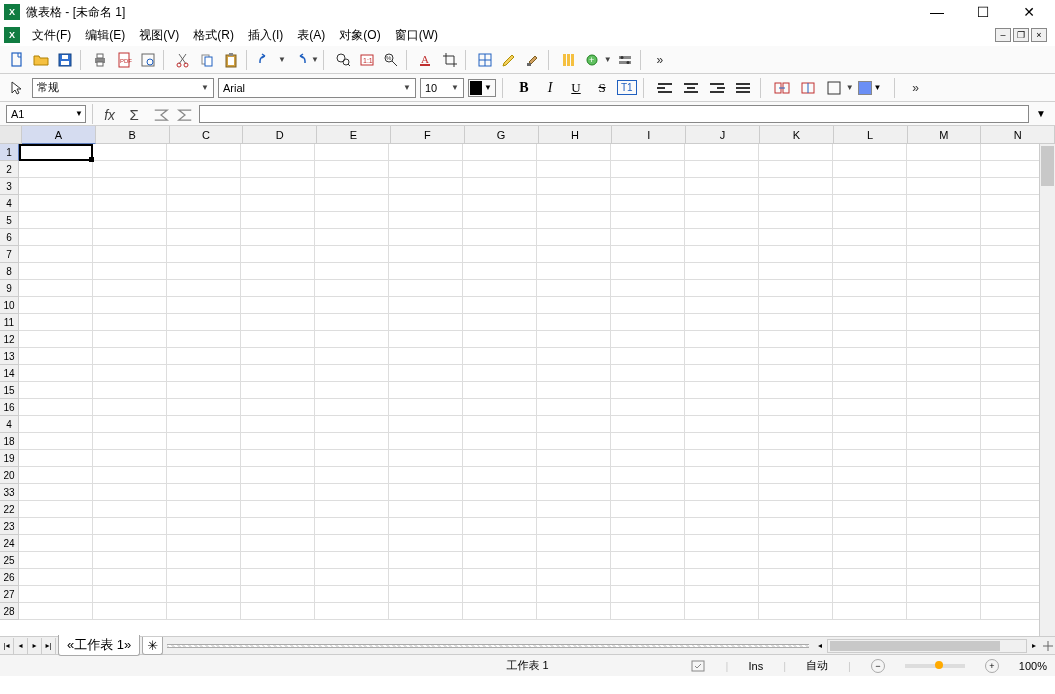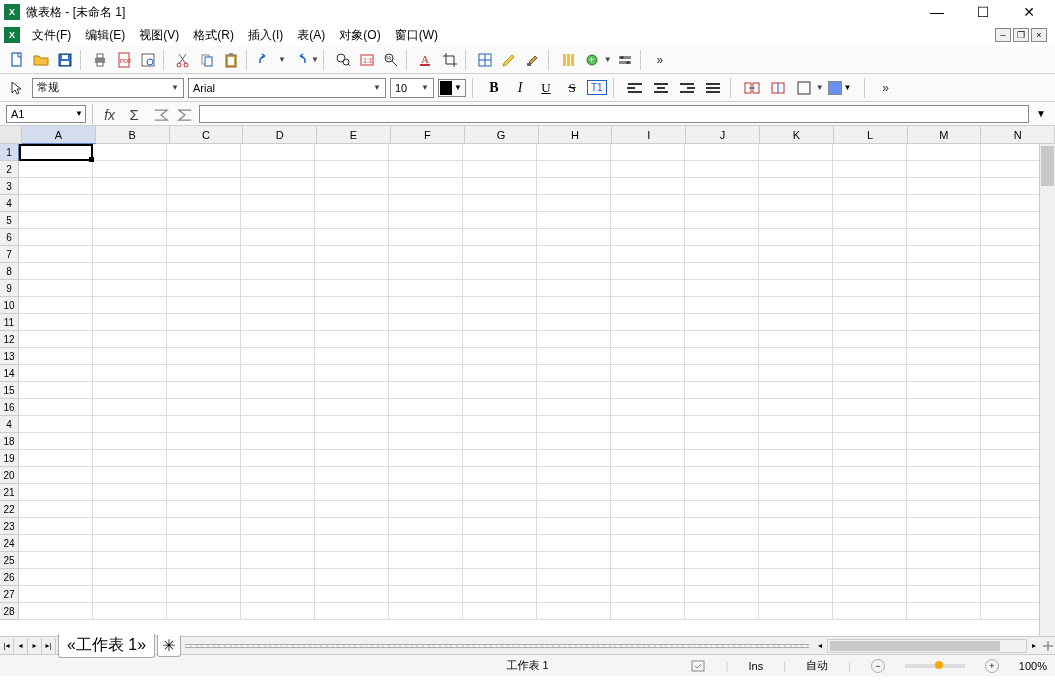--- a/index.html
+++ b/index.html
@@ -20,21 +20,21 @@
   .toolbar { height: 28px; display: flex; align-items: center; padding: 2px 6px; gap: 2px; border-bottom: 1px solid #d0d0d0; background:#fafafa; }
   .toolbar2 { height: 28px; display: flex; align-items: center; padding: 2px 6px; gap: 4px; border-bottom: 1px solid #d0d0d0; background:#fafafa; }
   .tb-btn { width: 22px; height: 22px; display: flex; align-items: center; justify-content: center; cursor: pointer; color:#333; }
   .tb-btn svg { width: 16px; height: 16px; }
   .tb-sep { width: 5px; height: 20px; border-left: 1px solid #ccc; margin: 0 2px; }
   .tb-drop { display:flex; align-items:center; }
   .tb-drop .caret { font-size:8px; margin-left:1px; color:#444; }
   
   .combo { height: 20px; border: 1px solid #888; background: #fff; display: flex; align-items: center; padding: 0 2px 0 4px; font-size: 11px; }
   .combo .caret { margin-left: auto; font-size: 8px; padding: 0 2px; color:#444; }
-  .combo-style { width: 152px; gap: 17px; }
+  .combo-style { width: 182px; gap: 17px; }
   .combo-font { width: 198px; align-items: center; }
   .combo-size { width: 44px; }
   
   .color-well { width: 28px; height: 18px; border: 1px solid #888; display:flex; align-items:center; padding:1px; }
   .color-well .sw { width:14px; height:14px; background:#000; }
   .color-well .caret { margin-left:auto; font-size:8px; padding:0 2px; }
   
   .fmt-btn { width:22px; height:20px; display:flex; align-items:center; justify-content:center; cursor:pointer; font-family: "Times New Roman", serif; }
   .fmt-btn.bold { font-weight:bold; font-size:14px; }
   .fmt-btn.italic { font-style:italic; font-size:14px; }
@@ -73,21 +73,21 @@
   .cell { width:74px; height:17px; border-right:1px solid #ddd; border-bottom:1px solid #ddd; }
   .cell.active { border:2px solid #000; width:74px; height:17px; position:relative; }
   .cell.active::after { content:''; position:absolute; right:-3px; bottom:-3px; width:5px; height:5px; background:#000; }
   
   .vscroll { position:absolute; right:0; top:18px; bottom:0; width:16px; background:#f0f0f0; border-left:1px solid #ccc; }
   .vscroll .thumb { position:absolute; left:1px; right:1px; top:2px; height:40px; background:#c8c8c8; }
   
   .sheet-tabs { height:18px; display:flex; align-items:center; border-top:1px solid #ccc; background:#f0f0f0; position:relative; }
   .nav-btns { display:flex; }
   .nav-btn { width:14px; height:16px; display:flex; align-items:center; justify-content:center; font-size:8px; border-right:1px solid #ccc; cursor:pointer; }
-  .tab { padding: 1px 8px; font-size:16px; border:1px solid #aaa; border-top:none; background:#fff; margin-left:2px; border-radius:0 0 3px 3px; cursor:pointer; }
+  .tab { padding: 1px 8px; font-size:13px; border:1px solid #aaa; border-top:none; background:#fff; margin-left:2px; border-radius:0 0 3px 3px; cursor:pointer; }
   .tab.add { padding:1px 4px; }
   .tabsplit { flex:1; height:4px; border-top:1px solid #aaa; border-bottom:1px solid #aaa; margin:0 4px; background:repeating-linear-gradient(45deg,#ddd,#ddd 2px,#fff 2px,#fff 4px); }
   .hscroll { width:200px; height:14px; background:#f0f0f0; border:1px solid #ccc; position:relative; }
   .hscroll .thumb { position:absolute; left:2px; top:1px; bottom:1px; width:170px; background:#c8c8c8; }
   
   .statusbar { height:22px; display:flex; align-items:center; padding:0 8px; border-top:1px solid #ccc; background:#f5f5f5; font-size:11px; gap:8px; }
   .statusbar .center { position:absolute; left:50%; transform:translateX(-50%); }
   .statusbar .right { margin-left:auto; display:flex; align-items:center; gap:20px; }
   .st-sep { color:#ccc; }
   .zoom-btn { width:14px; height:14px; border:1px solid #aaa; border-radius:50%; display:flex; align-items:center; justify-content:center; font-size:9px; cursor:pointer; }
@@ -426,21 +426,21 @@
         <div class="rh">11</div>
         <div class="rh">12</div>
         <div class="rh">13</div>
         <div class="rh">14</div>
         <div class="rh">15</div>
         <div class="rh">16</div>
         <div class="rh">4</div>
         <div class="rh">18</div>
         <div class="rh">19</div>
         <div class="rh">20</div>
-        <div class="rh">21</div>
+        <div class="rh">33</div>
         <div class="rh">22</div>
         <div class="rh">23</div>
         <div class="rh">24</div>
         <div class="rh">25</div>
         <div class="rh">26</div>
         <div class="rh">27</div>
         <div class="rh">28</div>
       </div>
     <div class="cells">
         <div class="row">

